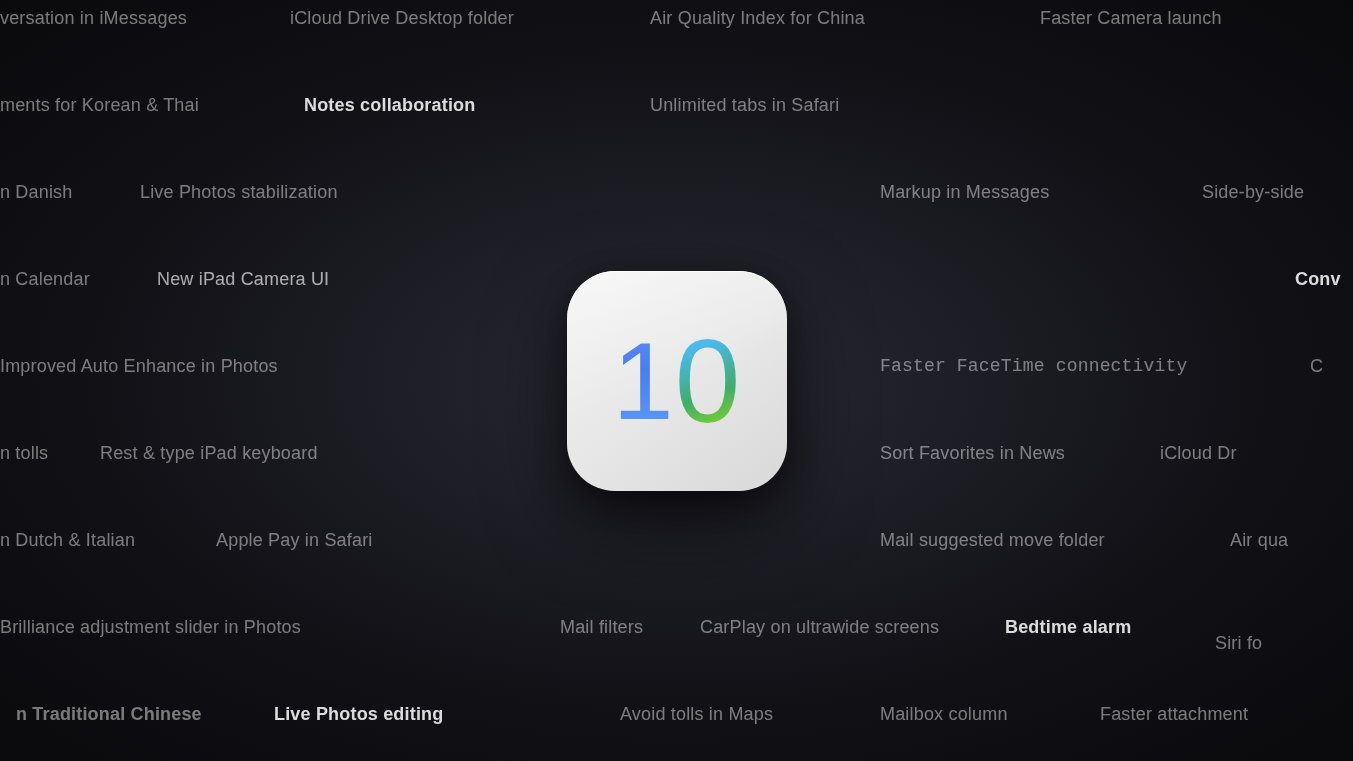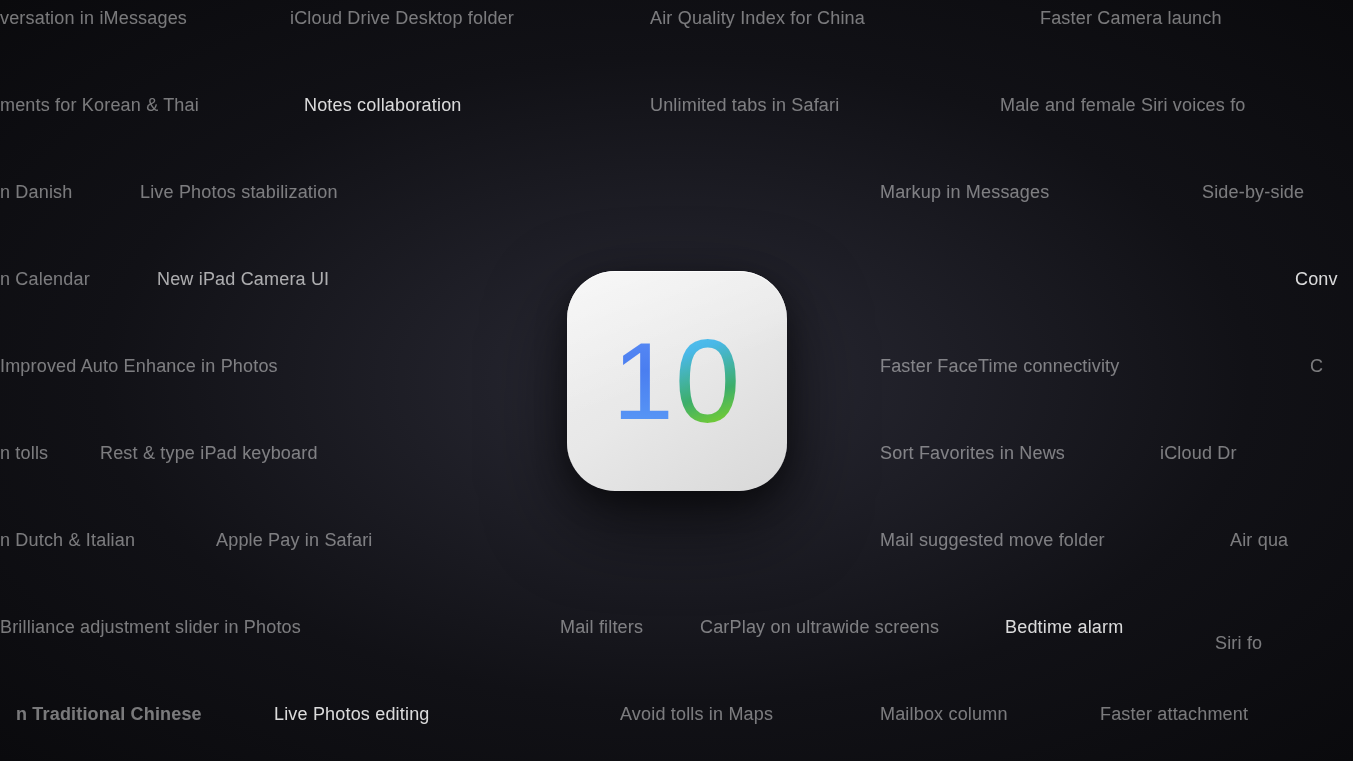--- a/index.html
+++ b/index.html
@@ -29,21 +29,21 @@
       position: absolute;
       color: rgba(255,255,255,0.45);
       font-size: 18px;
       font-weight: 300;
       white-space: nowrap;
       letter-spacing: 0.01em;
     }
 
     .feature-text.bold {
       color: rgba(255,255,255,0.85);
-      font-weight: 400;
+      font-weight: 700;
       text-align: right;
     }
 
     .feature-text.medium {
       color: rgba(255,255,255,0.65);
       font-weight: 400;
     }
 
     
     .ios-icon {
@@ -115,30 +115,29 @@
 <div class="background-gradient"></div>
 
 <div class="features-container" id="features-container">
     <span class="feature-text" style="left: 0px; top: 8px;">versation in iMessages</span>
     <span class="feature-text" style="left: 290px; top: 8px;">iCloud Drive Desktop folder</span>
     <span class="feature-text" style="left: 650px; top: 8px;">Air Quality Index for China</span>
     <span class="feature-text" style="left: 1040px; top: 8px;">Faster Camera launch</span>
     <span class="feature-text" style="left: 0px; top: 95px;">ments for Korean &amp; Thai</span>
     <span class="feature-text bold" style="left: 304px; top: 95px;">Notes collaboration</span>
     <span class="feature-text" style="left: 650px; top: 95px;">Unlimited tabs in Safari</span>
-    <span class="feature-text" style="left: 1000px; top: 95px;">Male and female Siri voices fo</span>
     <span class="feature-text" style="left: 0px; top: 182px;">n Danish</span>
     <span class="feature-text" style="left: 140px; top: 182px;">Live Photos stabilization</span>
     <span class="feature-text" style="left: 880px; top: 182px;">Markup in Messages</span>
     <span class="feature-text" style="left: 1202px; top: 182px;">Side-by-side</span>
     <span class="feature-text" style="left: 0px; top: 269px;">n Calendar</span>
     <span class="feature-text medium" style="left: 157px; top: 269px;">New iPad Camera UI</span>
     <span class="feature-text bold" style="left: 1295px; top: 269px;">Conv</span>
     <span class="feature-text" style="left: 0px; top: 356px;">Improved Auto Enhance in Photos</span>
-    <span class="feature-text" style="left: 880px; top: 356px;">Faster FaceTime connectivity</span>
+    <span class="feature-text" style="left: 880px; top: 356px; font-family: Liberation Mono, monospace;">Faster FaceTime connectivity</span>
     <span class="feature-text" style="left: 1310px; top: 356px;">C</span>
     <span class="feature-text" style="left: 0px; top: 443px;">n tolls</span>
     <span class="feature-text" style="left: 100px; top: 443px;">Rest &amp; type iPad keyboard</span>
     <span class="feature-text" style="left: 880px; top: 443px;">Sort Favorites in News</span>
     <span class="feature-text" style="left: 1160px; top: 443px;">iCloud Dr</span>
     <span class="feature-text" style="left: 0px; top: 530px;">n Dutch &amp; Italian</span>
     <span class="feature-text" style="left: 216px; top: 530px;">Apple Pay in Safari</span>
     <span class="feature-text" style="left: 880px; top: 530px;">Mail suggested move folder</span>
     <span class="feature-text" style="left: 1230px; top: 530px;">Air qua</span>
     <span class="feature-text" style="left: 0px; top: 617px;">Brilliance adjustment slider in Photos</span>

